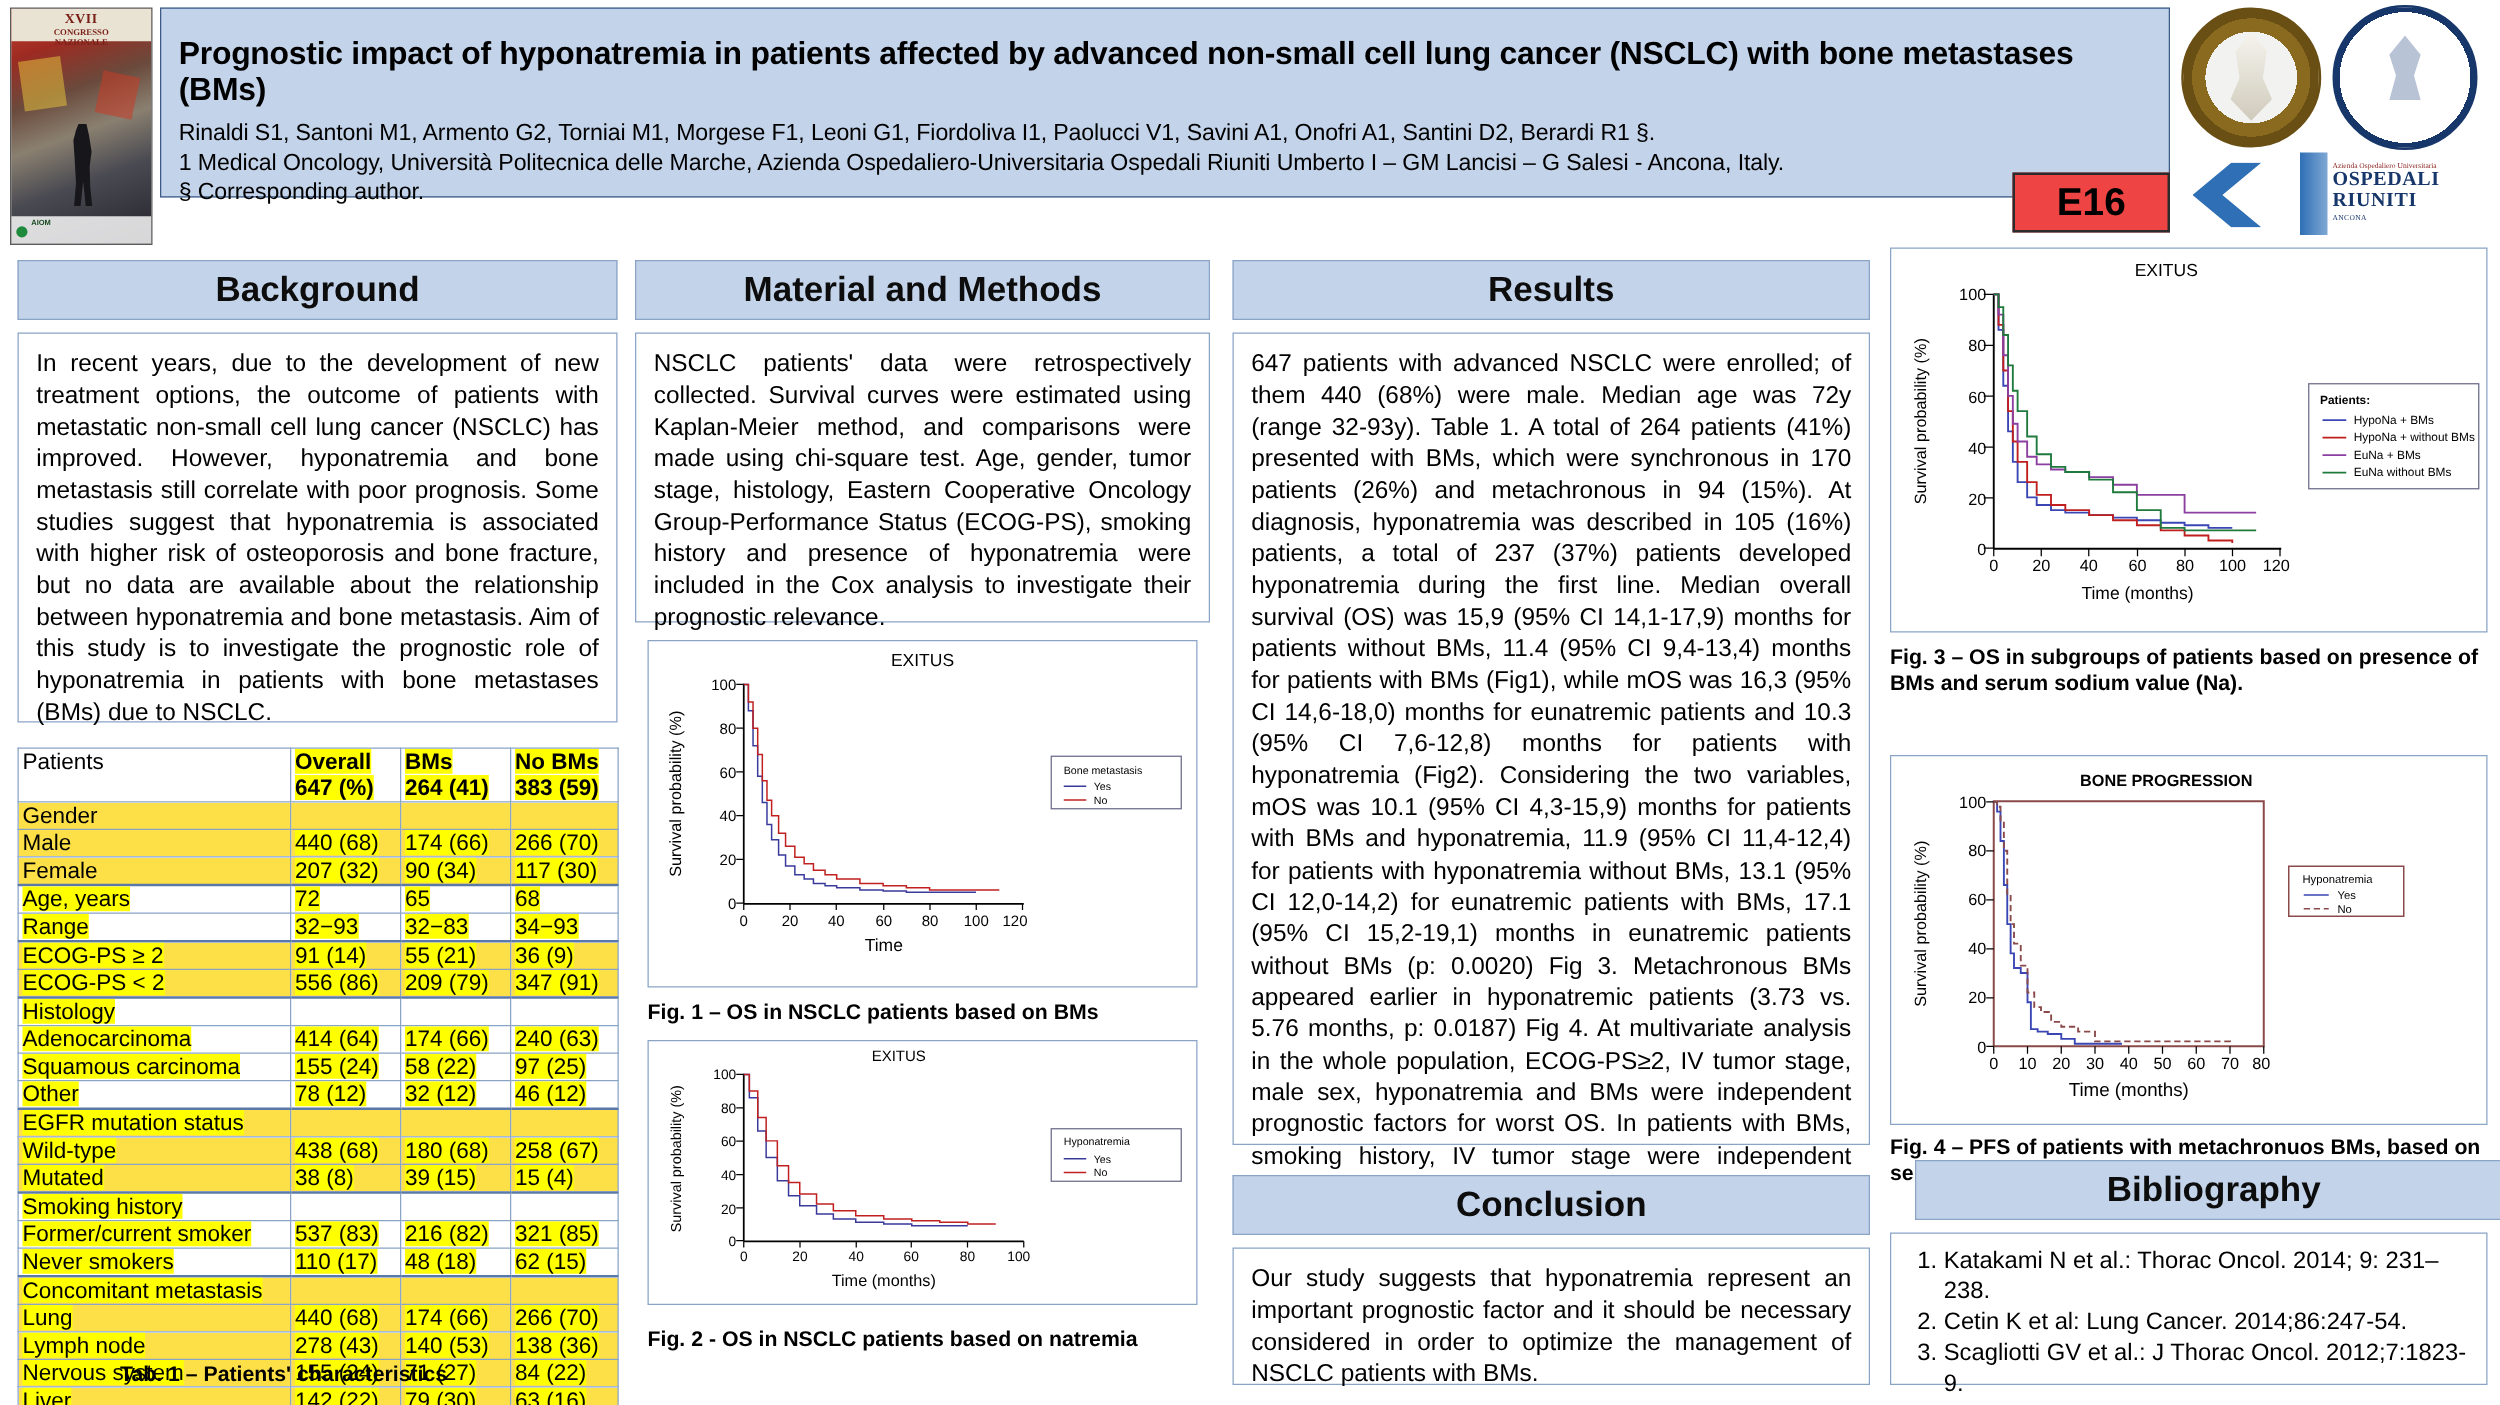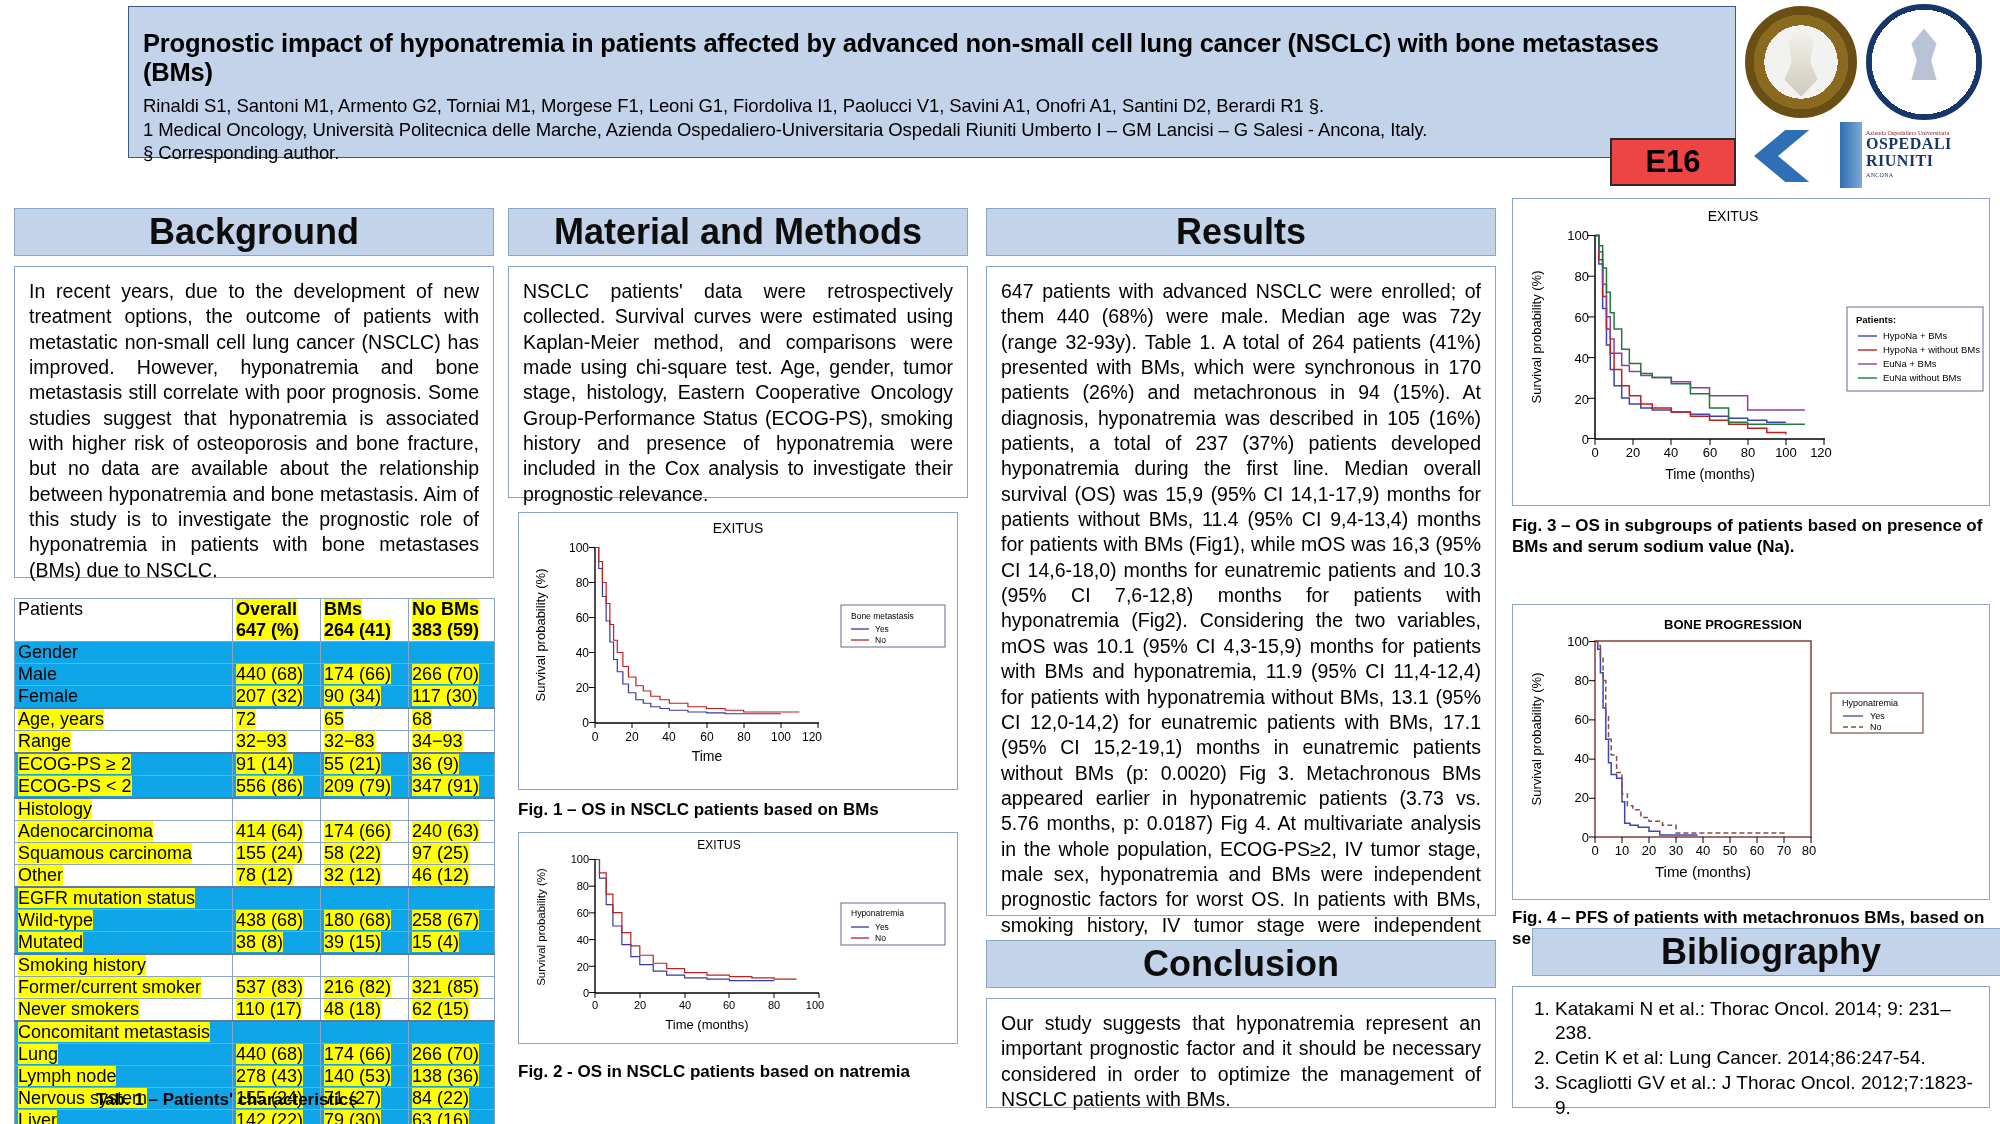--- a/index.html
+++ b/index.html
@@ -157,21 +157,21 @@
 
   
   .section-header {
     position: absolute;
     background: #c3d3ea;
     border: 1px solid #8aa4c6;
     box-sizing: border-box;
     display: flex;
     align-items: center;
     justify-content: center;
-    font-size: 36px;
+    font-size: 28px;
     font-weight: bold;
     color: #0d0d0d;
   }
   .section-body {
     position: absolute;
     background: #ffffff;
     border: 1px solid #8aa4c6;
     box-sizing: border-box;
     padding: 12px 14px;
     font-size: 19.5px;
@@ -212,21 +212,21 @@
     height: 21px;
     line-height: 1.12;
     white-space: nowrap;
     overflow: hidden;
   }
   table.pt col.c0 { width: 218px; }
   table.pt col.c1 { width: 88px; }
   table.pt col.c2 { width: 88px; }
   table.pt col.c3 { width: 86px; }
   .hl { background: #ffff00; }
-  .grp-blue td { background: #0ea5e9; }
+  .grp-blue td { background: #fde047; }
   .grp-white td { background: #ffffff; }
   .hdr-row td { background:#ffffff; font-weight: bold; }
   .bold { font-weight: bold; }
   .nb { border-bottom: 0 !important; }
   .nt { border-top: 0 !important; }
   .thickline td { border-top: 2px solid #5b79a8 !important; }
   .tbl-cap {
     position: absolute;
     left: 96px; top: 1090px;
     font-size: 17px; font-weight: bold;
@@ -237,20 +237,34 @@
     margin: 0; padding-left: 34px;
     font-size: 19px; line-height: 1.27;
   }
   .biblio-list li { margin-bottom: 1px; }
 </style>
 </head>
 <body>
 
 <div class="header-zone">
 
+  <div class="aiom-poster">
+    <div class="hdr-band">
+      <div class="xvii">XVII</div>
+      <div>CONGRESSO</div>
+      <div>NAZIONALE</div>
+    </div>
+    <div class="graf1"></div>
+    <div class="graf2"></div>
+    <div class="fig-silhouette"></div>
+    <div class="ftr-band">
+      <div class="ftr-dot"></div>
+      <div class="lbl" style="padding-left:16px">AIOM</div>
+    </div>
+  </div>
 
   <div class="title-box">
     <div class="poster-title">Prognostic impact of hyponatremia in patients affected by advanced non-small cell lung cancer (NSCLC) with bone metastases (BMs)</div>
     <div class="author-line">Rinaldi S1, Santoni M1, Armento G2, Torniai M1, Morgese F1, Leoni G1, Fiordoliva I1, Paolucci V1, Savini A1, Onofri A1, Santini D2, Berardi R1 §.</div>
     <div class="affil-line">1 Medical Oncology, Università Politecnica delle Marche, Azienda Ospedaliero-Universitaria Ospedali Riuniti Umberto I – GM Lancisi – G Salesi - Ancona, Italy.</div>
     <div class="affil-line">§  Corresponding author.</div>
   </div>
 
   <div class="abstract-id-box">E16</div>
 

